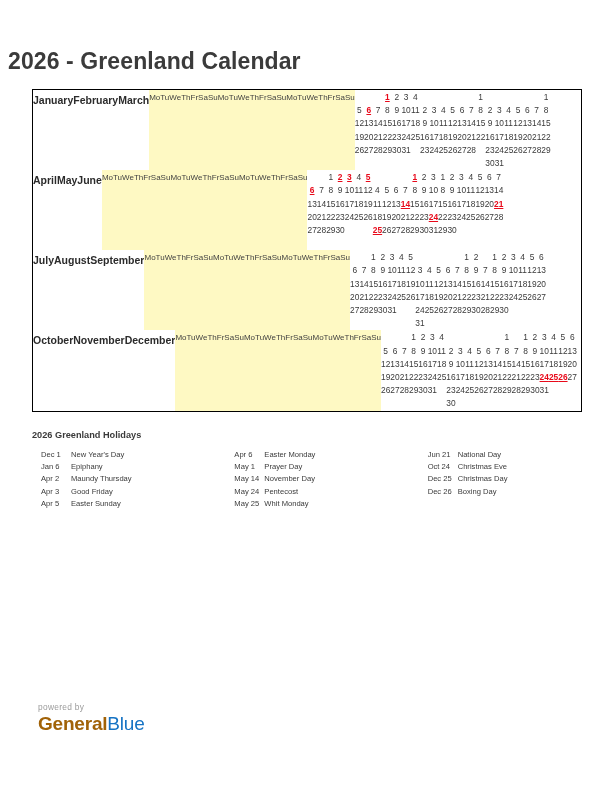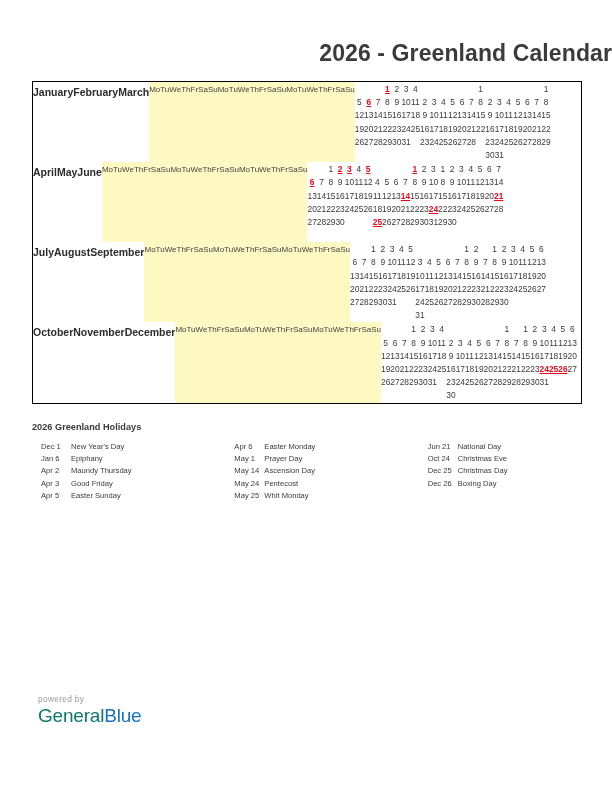--- a/index.html
+++ b/index.html
@@ -14,25 +14,25 @@
     color: #333333;
     overflow: hidden;
   }
   .page {
     position: relative;
     width: 612px;
     height: 792px;
     box-sizing: border-box;
   }
   .cal-title {
-    text-align: right;
+    text-align: left;
     font-size: 23px;
     font-weight: bold;
     color: #3b3b3b;
-    margin: 0;
+    margin: 8px;
     padding-top: 40px;
     letter-spacing: 0.1px;
   }
   .cal-frame {
     margin: 14px 30px 0 32px;
     border: 1px solid #000000;
     box-sizing: border-box;
   }
   .quarter {
     display: flex;
@@ -131,21 +131,21 @@
   .powered {
     font-size: 8.4px;
     color: #9b9b9b;
     letter-spacing: 0.3px;
     margin-bottom: 1px;
   }
   .brand {
     font-size: 19px;
     letter-spacing: -0.2px;
   }
-  .brand .gen { color: #0f766e; }
+  .brand .gen { color: #a16207; font-weight: bold; }
   .brand .blue { color: #1673c4; }
 </style>
 </head>
 <body>
 
 <div class="page">
 
   <h1 class="cal-title">2026 - Greenland Calendar</h1>
 
   <div class="cal-frame" id="cal-frame">
@@ -1008,21 +1008,21 @@
         <div class="hrow">
           <div class="hdate">Apr 6</div>
           <div class="hname">Easter Monday</div>
         </div>
         <div class="hrow">
           <div class="hdate">May 1</div>
           <div class="hname">Prayer Day</div>
         </div>
         <div class="hrow">
           <div class="hdate">May 14</div>
-          <div class="hname">Ascension Day</div>
+          <div class="hname">November Day</div>
         </div>
         <div class="hrow">
           <div class="hdate">May 24</div>
           <div class="hname">Pentecost</div>
         </div>
         <div class="hrow">
           <div class="hdate">May 25</div>
           <div class="hname">Whit Monday</div>
         </div>
       </div>

